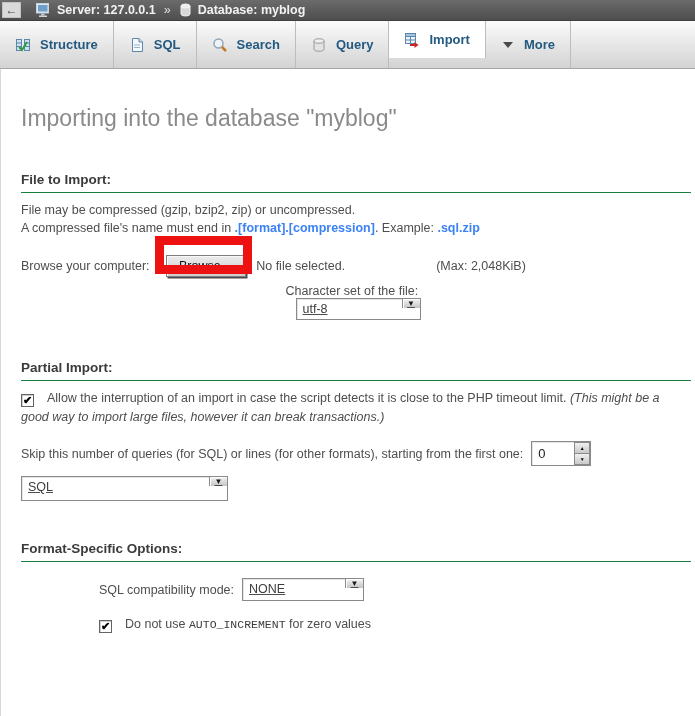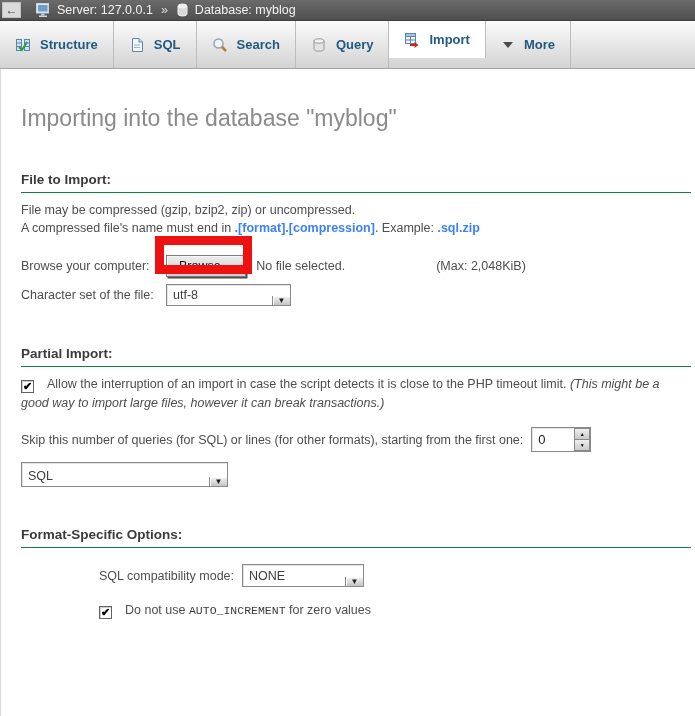--- a/index.html
+++ b/index.html
@@ -17,21 +17,21 @@
     border-bottom:1px solid #3e3e3e;
     color:#f2f2f2; font-size:12.5px;
   }
   .back-btn {
     width:19px; height:16px; margin-right:9px;
     background:#dadada; border:1px solid #c2c2c2;
     color:#444; font-size:12px; line-height:12px;
     display:flex; align-items:center; justify-content:center;
     padding:0; cursor:pointer; font-family:inherit;
   }
-  .crumb { color:#f2f2f2; text-decoration:none; cursor:pointer; }
+  .crumb { color:#f2f2f2; text-decoration:none; cursor:pointer;font-weight:bold; }
   .crumb-sep { color:#e0e0e0; margin:0 2px; }
   .crumb-icon { display:flex; align-items:center; }
   
   .tabbar {
     height:48px; display:flex; align-items:stretch;
     background:linear-gradient(#fbfbfb,#d3d3d3);
     border-bottom:1px solid #a6a6a6;
   }
   .tab {
     display:flex; align-items:center; gap:9px;
@@ -59,36 +59,36 @@
   }
   .section-title {
     margin:40px 4px 8px 0;
     font-size:13.5px; font-weight:bold; color:#3b3b3b;
     border-bottom:1px solid #15803d; padding-bottom:5px;
   }
   .body-line { margin:0; font-size:12.5px; line-height:18px; color:#4e4e4e; }
   .row { display:flex; align-items:center; font-size:12.5px; color:#4e4e4e; }
   .flabel { display:inline-block; min-width:145px; }
   .browse-row { margin-top:18px; position:relative; }
-  .charset-row { margin-top:7px; }
+  .charset-row { margin-top:7px;flex-direction:column; }
   .no-file { display:inline-block; width:180px; margin-left:10px; }
   .max-size { color:#4e4e4e; }
   
   .win-btn {
     font-family:inherit; font-size:12.5px; color:#111;
     background:linear-gradient(#ececec,#cdcdcd);
     border:1px solid #7e7e7e;
     box-shadow:inset 1px 1px 0 #f8f8f8, 1.5px 1.5px 0 #4a4a4a;
     padding:3px 12px; cursor:pointer;
   }
   
   .combobox {
-    display:inline-flex; align-items:flex-end; height:22px;
+    display:inline-flex; align-items:flex-start; height:22px;
     background:#fff; border:1px solid #8a8a8a;
-    box-shadow:inset 1px 1px 0 #e4e4e4; cursor:pointer;
+    box-shadow:inset 1px 1px 0 #e4e4e4; cursor:pointer;text-decoration:underline;
   }
   .combo-value { flex:1; padding:3px 6px; font-size:12.5px; color:#3d3d3d; white-space:nowrap; overflow:hidden; }
   .combo-btn {
     width:18px; display:flex; align-items:center; justify-content:center;
     background:linear-gradient(#f4f4f4,#c4c4c4);
     border-left:1px solid #8a8a8a; box-shadow:inset 1px 1px 0 #fff;
     font-size:8px; color:#1a1a1a;
   }
   .charset-combo { width:125px; }
   .format-combo  { width:207px; height:25px; margin-top:10px; }

